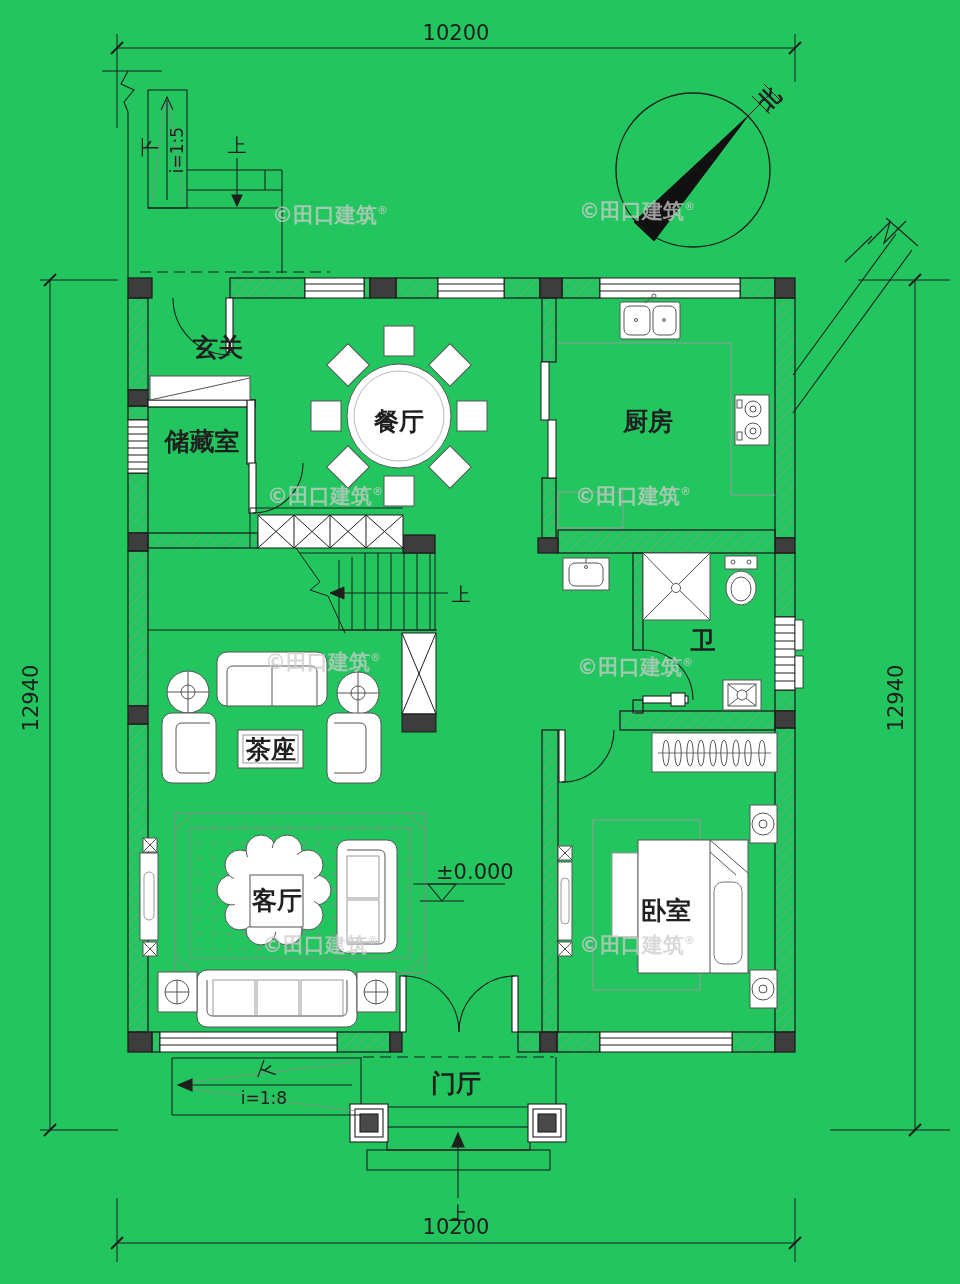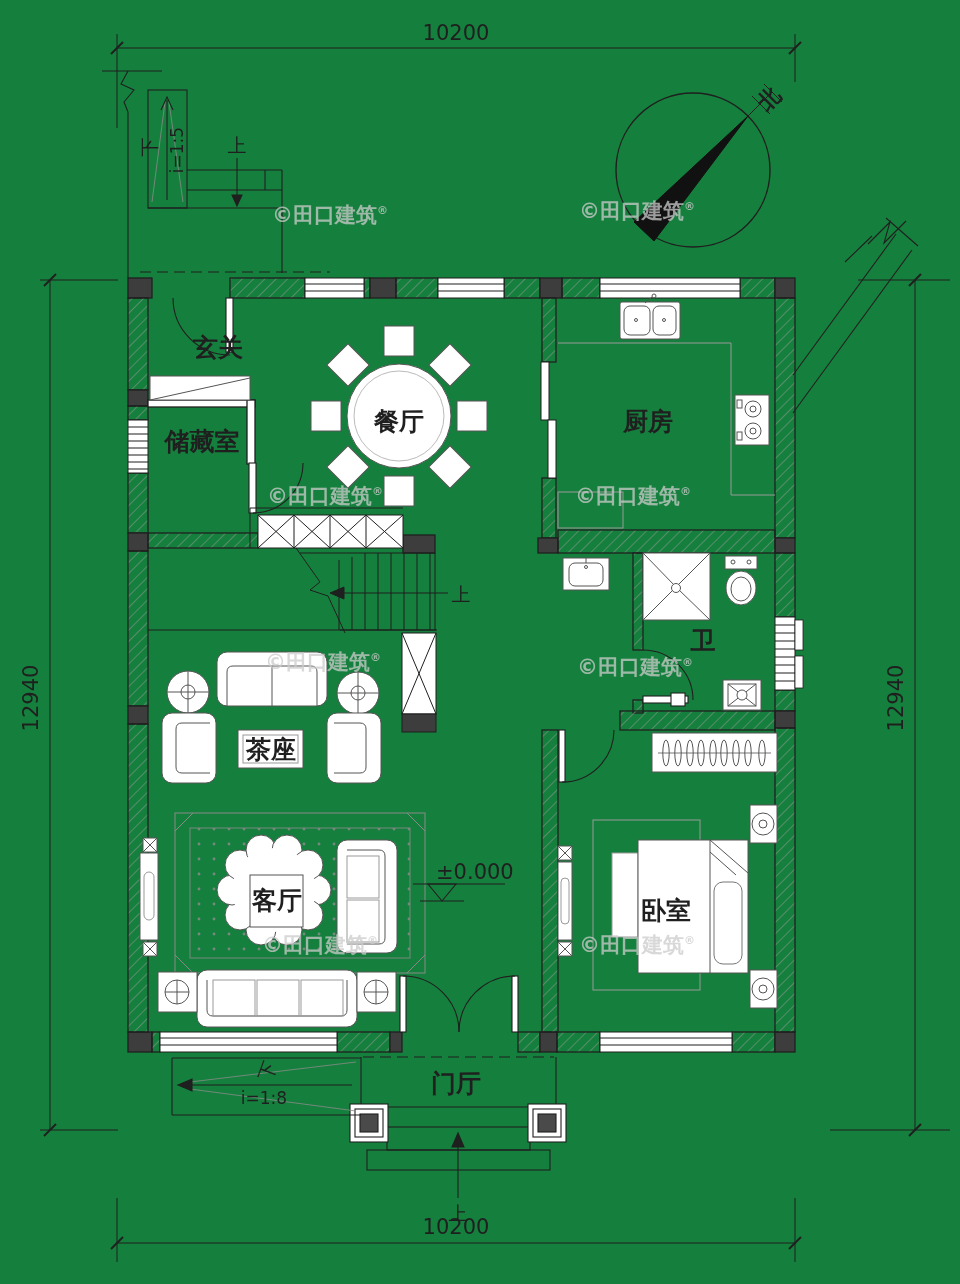--- a/index.html
+++ b/index.html
@@ -1,17 +1,17 @@
 <!DOCTYPE html>
 <html><head>
 <meta charset="utf-8">
 <style>
   html,body{margin:0;padding:0;background:#fff;}
   body{font-family:"DejaVu Sans","Liberation Sans",sans-serif;}
-  #stage{position:relative;width:960px;height:1284px;background:#15803d;overflow:hidden;}
+  #stage{position:relative;width:960px;height:1284px;background:#22c55e;overflow:hidden;}
   svg{display:block}
   text{fill:#1f1f1f;}
   .roomlabel{font-size:25px;font-weight:bold;}
   .dimtext{font-size:21px;}
   .marktext{font-size:19px;}
   .slopetext{font-size:17px;}
   .wm{font-size:21px;font-weight:bold;fill:#cccccc;opacity:.75;}
   .wmr{font-size:11px;}
 </style>
 </head>

